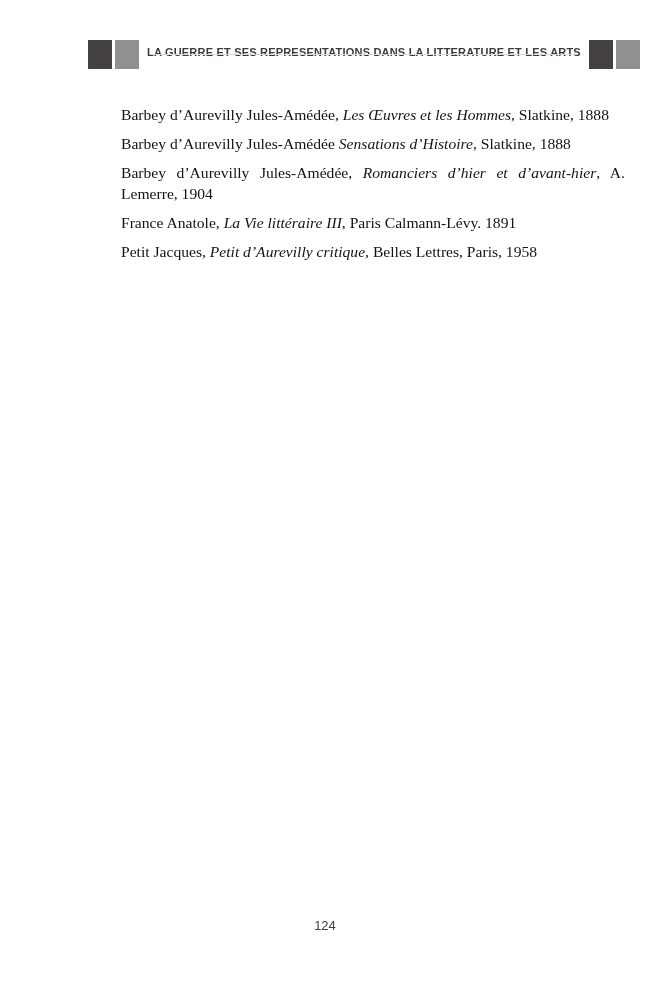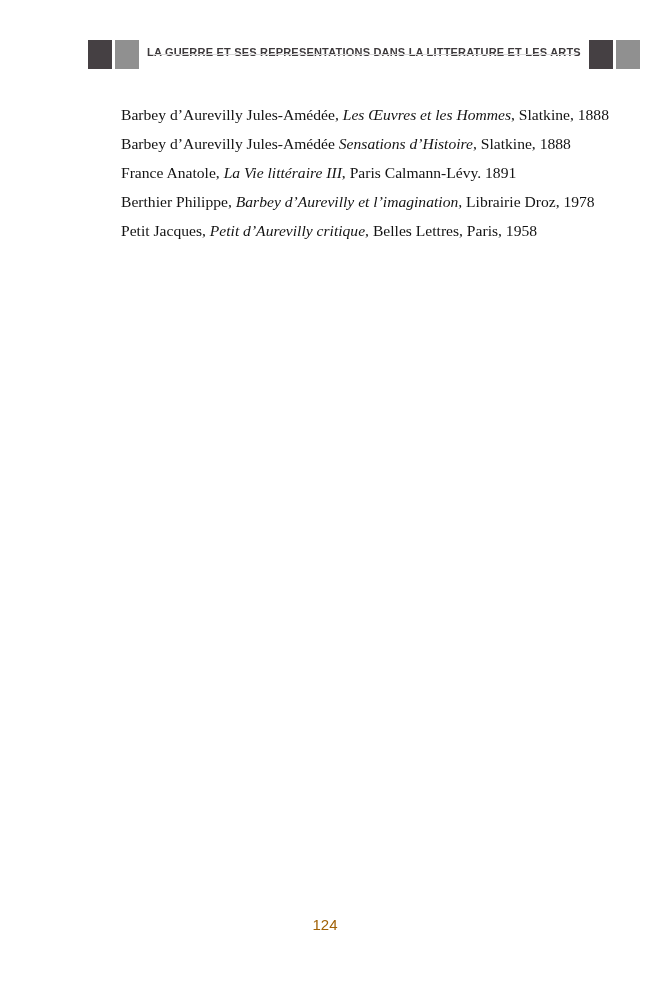--- a/index.html
+++ b/index.html
@@ -84,22 +84,22 @@
   
   .page-footer {
     position: absolute;
     top: 916px;
     left: 0;
     width: 100%;
     text-align: center;
   }
   .page-number {
     font-family: "Liberation Sans", sans-serif;
-    font-size: 15px;
-    color: #a16207;
+    font-size: 13px;
+    color: #404040;
     display: inline-block;
   }
 </style>
 </head>
 <body>
 
 <div class="page">
 
   <header class="running-head">
     <div class="ornament">
@@ -112,22 +112,22 @@
     </div>
     <div class="ornament">
       <span class="sq dark"></span>
       <span class="sq light"></span>
     </div>
   </header>
 
   <main class="content" id="bibliography">
       <p><span>Barbey d’Aurevilly Jules-Amédée, </span><span class="it">Les Œuvres et les Hommes</span><span>, Slatkine, 1888</span></p>
       <p><span>Barbey d’Aurevilly Jules-Amédée </span><span class="it">Sensations d’Histoire</span><span>, Slatkine, 1888</span></p>
+      <p><span>Barbey d’Aurevilly Jules-Amédée, </span><span class="it">Romanciers d’hier et d’avant-hier</span><span>, A. Lemerre, 1904</span></p>
       <p><span>France Anatole, </span><span class="it">La Vie littéraire III</span><span>, Paris Calmann-Lévy. 1891</span></p>
-      <p><span>Berthier Philippe, </span><span class="it">Barbey d’Aurevilly et l’imagination,</span><span> Librairie Droz, 1978</span></p>
       <p><span>Petit Jacques, </span><span class="it">Petit d’Aurevilly critique</span><span>, Belles Lettres, Paris, 1958</span></p>
     </main>
 
   <footer class="page-footer">
     <span class="page-number">124</span>
   </footer>
 
 </div>
 
 </body></html>

